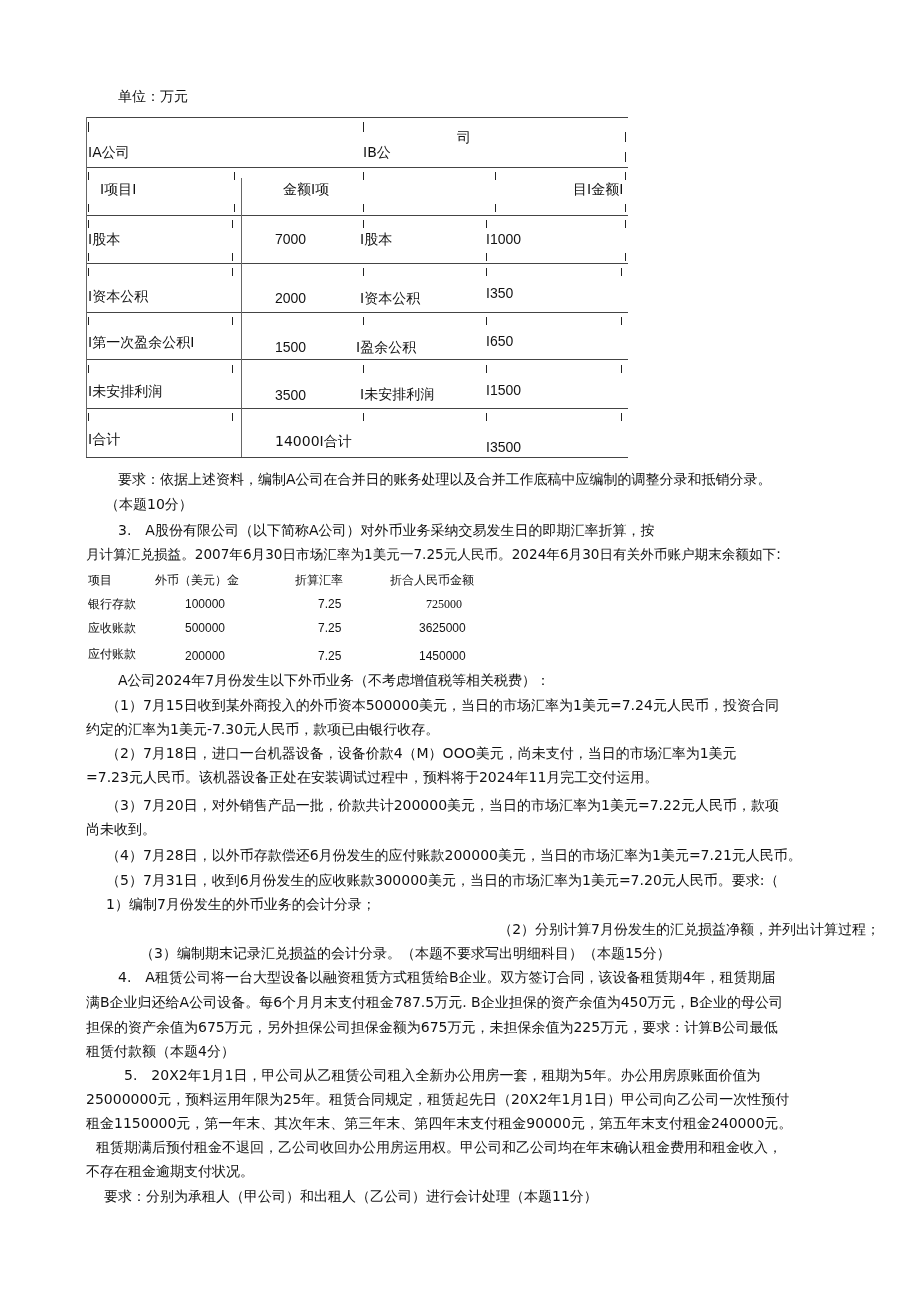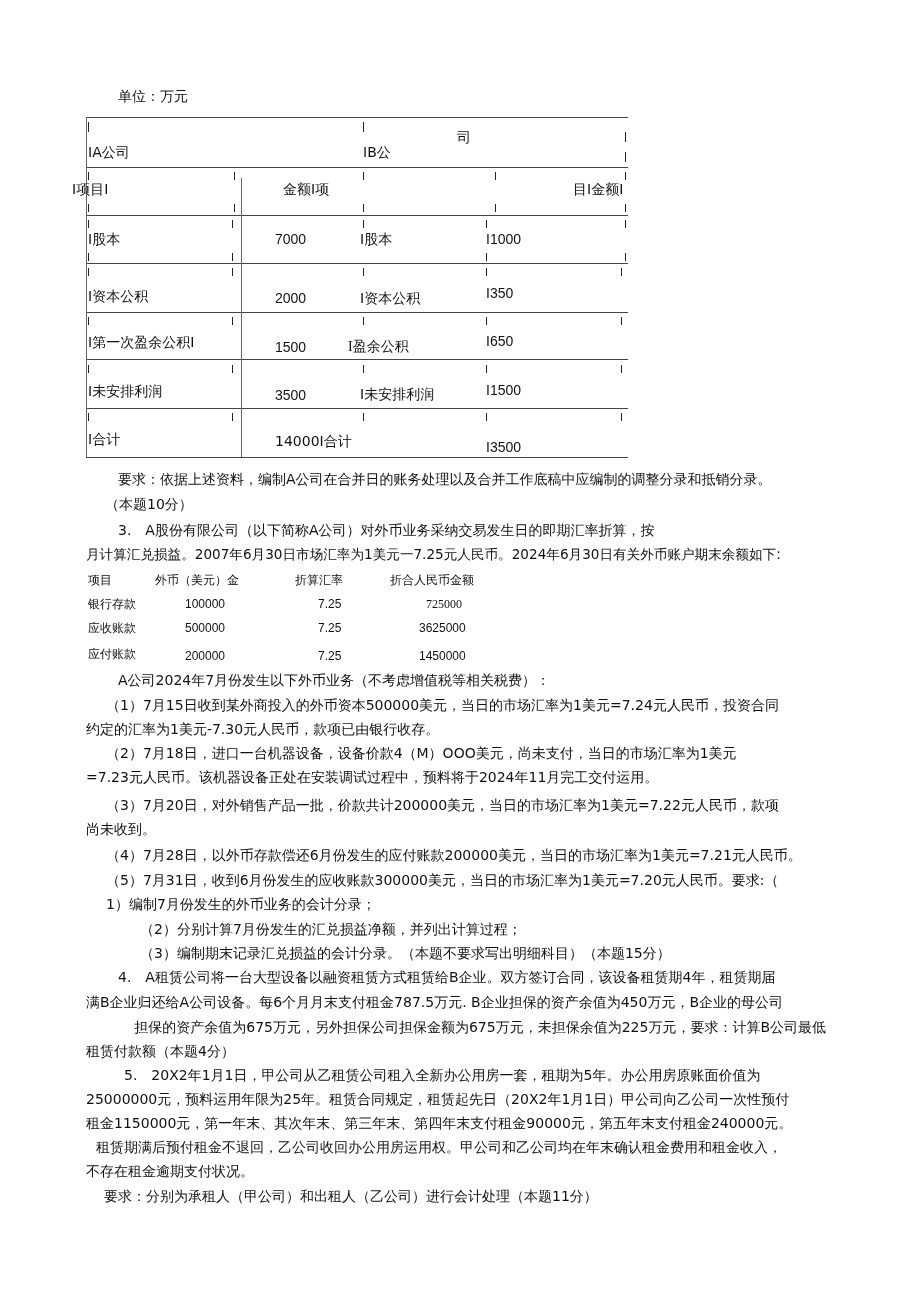--- a/index.html
+++ b/index.html
@@ -78,40 +78,40 @@
   <div class="tick" style="left:88px;top:413px;height:8px;"></div>
   <div class="tick" style="left:232px;top:413px;height:8px;"></div>
   <div class="tick" style="left:363px;top:413px;height:8px;"></div>
   <div class="tick" style="left:486px;top:413px;height:8px;"></div>
   <div class="tick" style="left:621px;top:413px;height:8px;"></div>
 
   <div class="cell" style="left:88px;top:145px;">IA公司</div>
   <div class="cell" style="left:363px;top:145px;">IB公</div>
   <div class="cell" style="left:457px;top:130px;">司</div>
 
-  <div class="cell" style="left:72px;top:182px;text-align:center;">I项目I</div>
+  <div class="cell" style="left:100px;top:182px;text-align:center;">I项目I</div>
   <div class="cell" style="left:283px;top:182px;">金额I项</div>
   <div class="cell" style="left:573px;top:182px;">目I金额I</div>
 
   <div>
     <div class="cell" style="left:88px;top:232px;">I股本</div>
     <div class="cell num" style="left:275px;top:232px;">7000</div>
     <div class="cell" style="left:360px;top:232px;">I股本</div>
     <div class="cell num" style="left:486px;top:232px;">I1000</div>
   </div>
   <div>
     <div class="cell" style="left:88px;top:289px;">I资本公积</div>
     <div class="cell num" style="left:275px;top:291px;">2000</div>
     <div class="cell" style="left:360px;top:291px;">I资本公积</div>
     <div class="cell num" style="left:486px;top:286px;">I350</div>
   </div>
   <div>
     <div class="cell" style="left:88px;top:335px;">I第一次盈余公积I</div>
     <div class="cell num" style="left:275px;top:340px;">1500</div>
-    <div class="cell" style="left:348px;top:340px;font-family:Liberation Serif, serif;">I盈余公积</div>
+    <div class="cell" style="left:356px;top:340px;">I盈余公积</div>
     <div class="cell num" style="left:486px;top:334px;">I650</div>
   </div>
   <div>
     <div class="cell" style="left:88px;top:384px;">I未安排利润</div>
     <div class="cell num" style="left:275px;top:388px;">3500</div>
     <div class="cell" style="left:360px;top:387px;">I未安排利润</div>
     <div class="cell num" style="left:486px;top:383px;">I1500</div>
   </div>
   <div>
     <div class="cell" style="left:88px;top:432px;">I合计</div>
@@ -155,26 +155,26 @@
 <div class="para" style="left:118px;top:673px;">A公司2024年7月份发生以下外币业务（不考虑增值税等相关税费）：</div>
 <div class="para" style="left:106px;top:698px;">（1）7月15日收到某外商投入的外币资本500000美元，当日的市场汇率为1美元=7.24元人民币，投资合同</div>
 <div class="para" style="left:86px;top:722px;">约定的汇率为1美元-7.30元人民币，款项已由银行收存。</div>
 <div class="para" style="left:106px;top:746px;">（2）7月18日，进口一台机器设备，设备价款4（M）OOO美元，尚未支付，当日的市场汇率为1美元</div>
 <div class="para" style="left:86px;top:770px;">=7.23元人民币。该机器设备正处在安装调试过程中，预料将于2024年11月完工交付运用。</div>
 <div class="para" style="left:106px;top:798px;">（3）7月20日，对外销售产品一批，价款共计200000美元，当日的市场汇率为1美元=7.22元人民币，款项</div>
 <div class="para" style="left:86px;top:822px;">尚未收到。</div>
 <div class="para" style="left:106px;top:848px;">（4）7月28日，以外币存款偿还6月份发生的应付账款200000美元，当日的市场汇率为1美元=7.21元人民币。</div>
 <div class="para" style="left:106px;top:873px;">（5）7月31日，收到6月份发生的应收账款300000美元，当日的市场汇率为1美元=7.20元人民币。要求:（</div>
 <div class="para" style="left:106px;top:897px;">1）编制7月份发生的外币业务的会计分录；</div>
-<div class="para" style="left:140px;top:922px;">（2）分别计算7月份发生的汇兑损益净额，并列出计算过程；</div>
+<div class="para" style="left:140px;top:922px;text-align:right;">（2）分别计算7月份发生的汇兑损益净额，并列出计算过程；</div>
 <div class="para" style="left:140px;top:946px;">（3）编制期末记录汇兑损益的会计分录。（本题不要求写出明细科目）（本题15分）</div>
 
 <div class="para" style="left:118px;top:970px;">4.　A租赁公司将一台大型设备以融资租赁方式租赁给B企业。双方签订合同，该设备租赁期4年，租赁期届</div>
 <div class="para" style="left:86px;top:995px;">满B企业归还给A公司设备。每6个月月末支付租金787.5万元. B企业担保的资产余值为450万元，B企业的母公司</div>
-<div class="para" style="left:86px;top:1020px;text-align:right;">担保的资产余值为675万元，另外担保公司担保金额为675万元，未担保余值为225万元，要求：计算B公司最低</div>
+<div class="para" style="left:86px;top:1020px;">担保的资产余值为675万元，另外担保公司担保金额为675万元，未担保余值为225万元，要求：计算B公司最低</div>
 <div class="para" style="left:86px;top:1044px;">租赁付款额（本题4分）</div>
 
 <div class="para" style="left:124px;top:1068px;">5.　20X2年1月1日，甲公司从乙租赁公司租入全新办公用房一套，租期为5年。办公用房原账面价值为</div>
 <div class="para" style="left:86px;top:1092px;">25000000元，预料运用年限为25年。租赁合同规定，租赁起先日（20X2年1月1日）甲公司向乙公司一次性预付</div>
 <div class="para" style="left:86px;top:1116px;">租金1150000元，第一年末、其次年末、第三年末、第四年末支付租金90000元，第五年末支付租金240000元。</div>
 <div class="para" style="left:96px;top:1140px;">租赁期满后预付租金不退回，乙公司收回办公用房运用权。甲公司和乙公司均在年末确认租金费用和租金收入，</div>
 <div class="para" style="left:86px;top:1164px;">不存在租金逾期支付状况。</div>
 <div class="para" style="left:104px;top:1189px;">要求：分别为承租人（甲公司）和出租人（乙公司）进行会计处理（本题11分）</div>
 
 </body></html>

